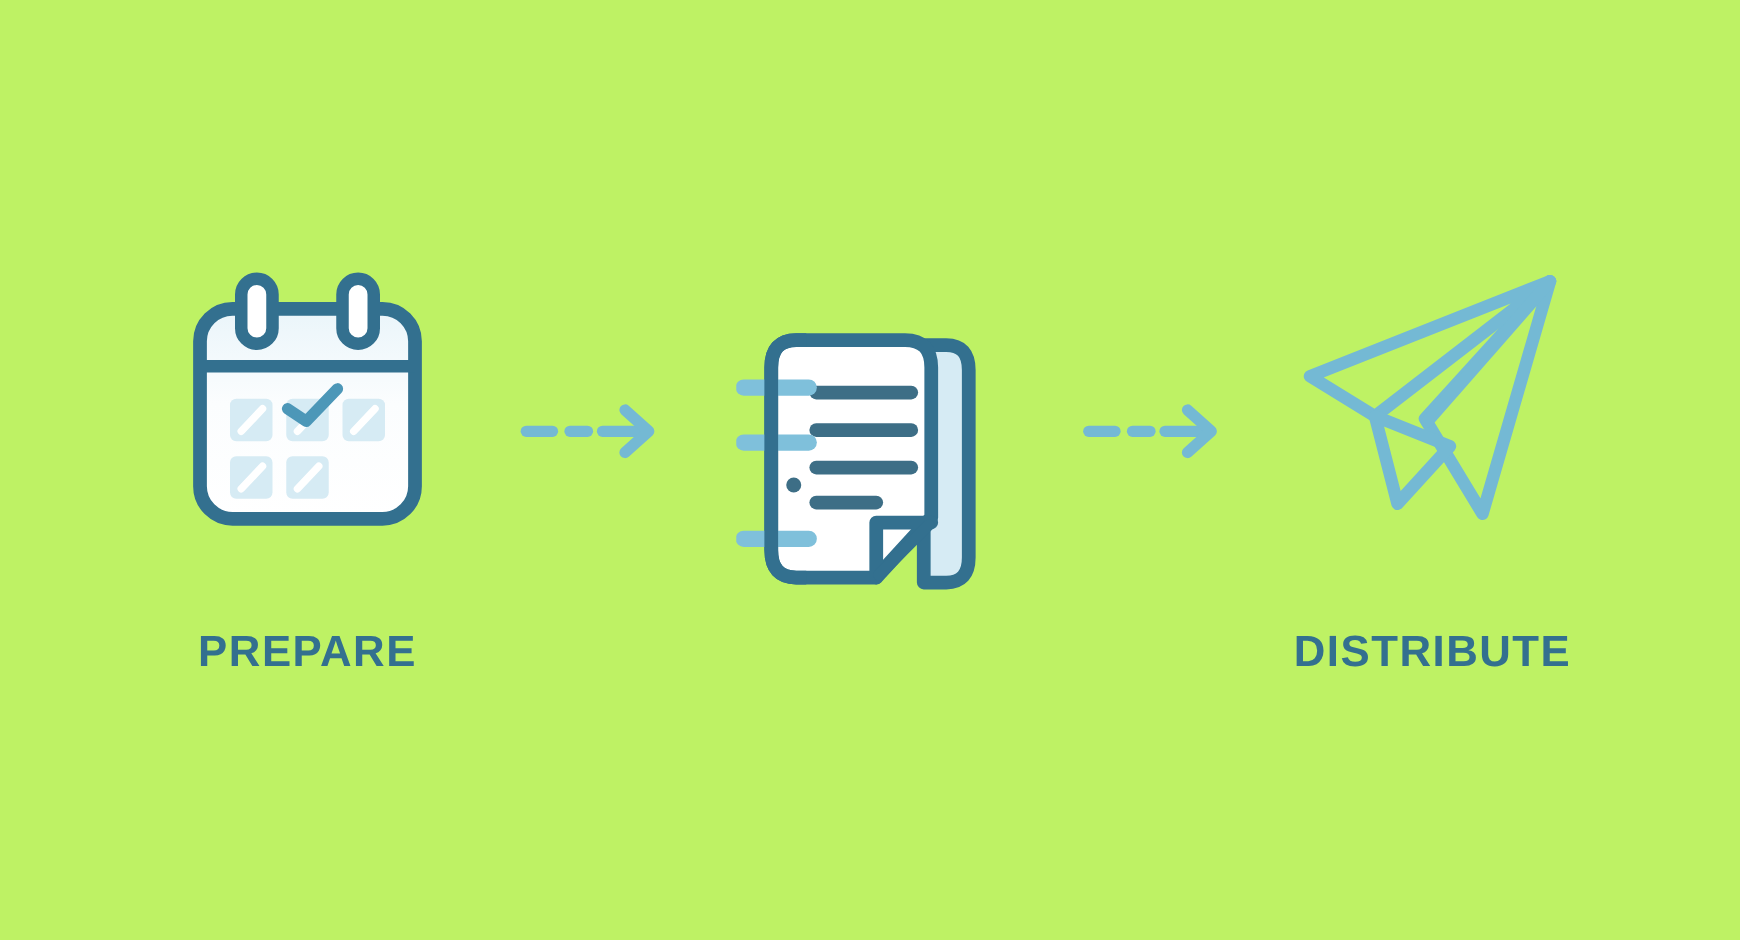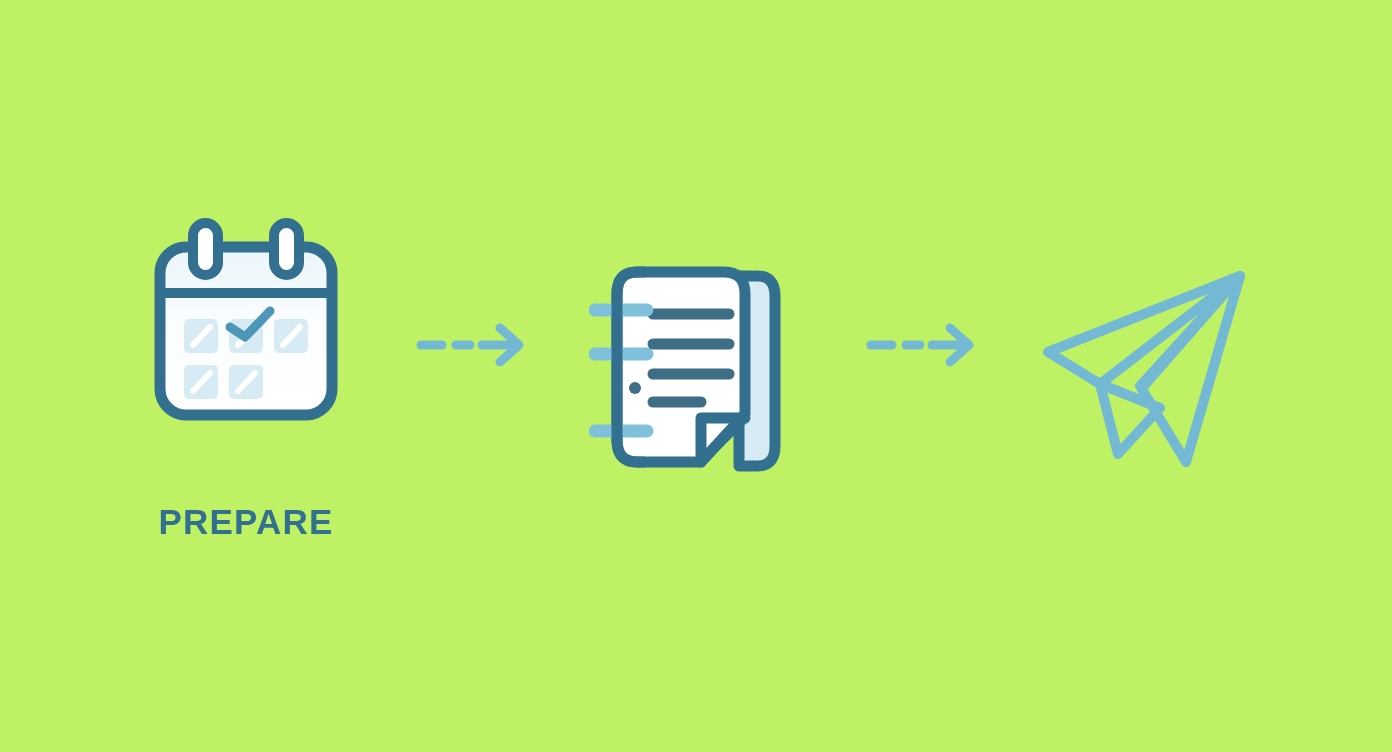--- a/index.html
+++ b/index.html
@@ -174,16 +174,17 @@
 
           <path d="M 206 10 L 152 196 L 106 120 Z" fill="none" stroke="#74B9D4" stroke-width="10" stroke-linejoin="round"></path>
 
           <path d="M 206 10 L 14 86 L 66 118 Z" fill="none" stroke="#74B9D4" stroke-width="10" stroke-linejoin="round"></path>
 
           <path d="M 66 118 L 84 188 L 126 142 Z" fill="none" stroke="#74B9D4" stroke-width="10" stroke-linejoin="round"></path>
 
           <path d="M 206 10 L 108 122" fill="none" stroke="#74B9D4" stroke-width="10" stroke-linecap="round"></path>
         </svg>
       </div>
+      <div class="step-label">DISTRIBUTE</div>
     </div>
 
   </div>
 </div>
 
 </body></html>

